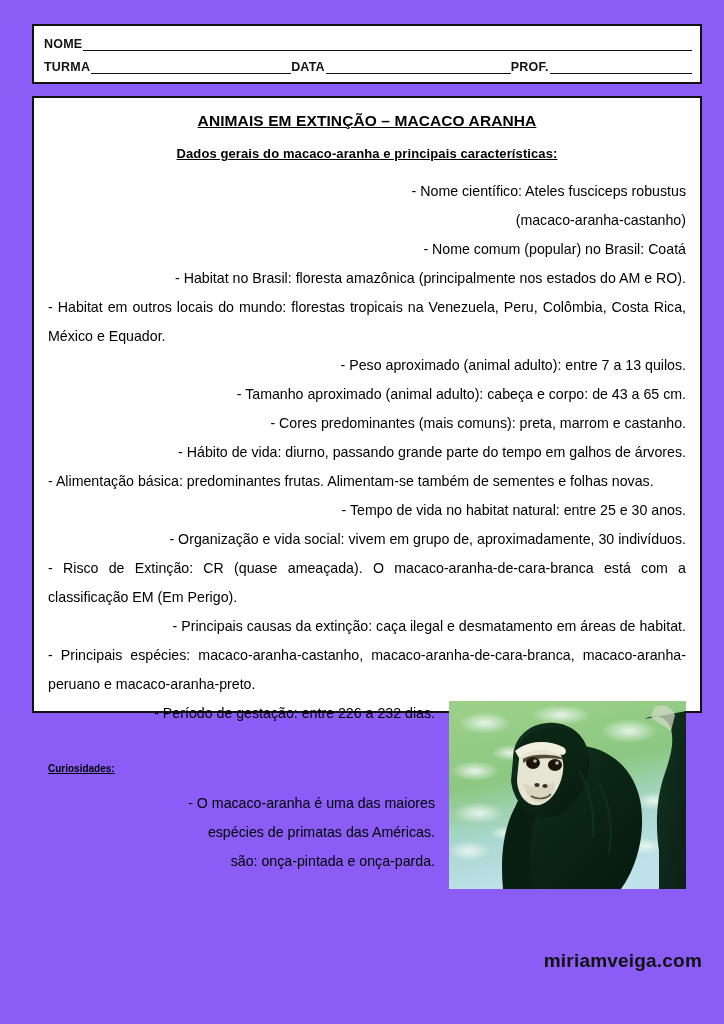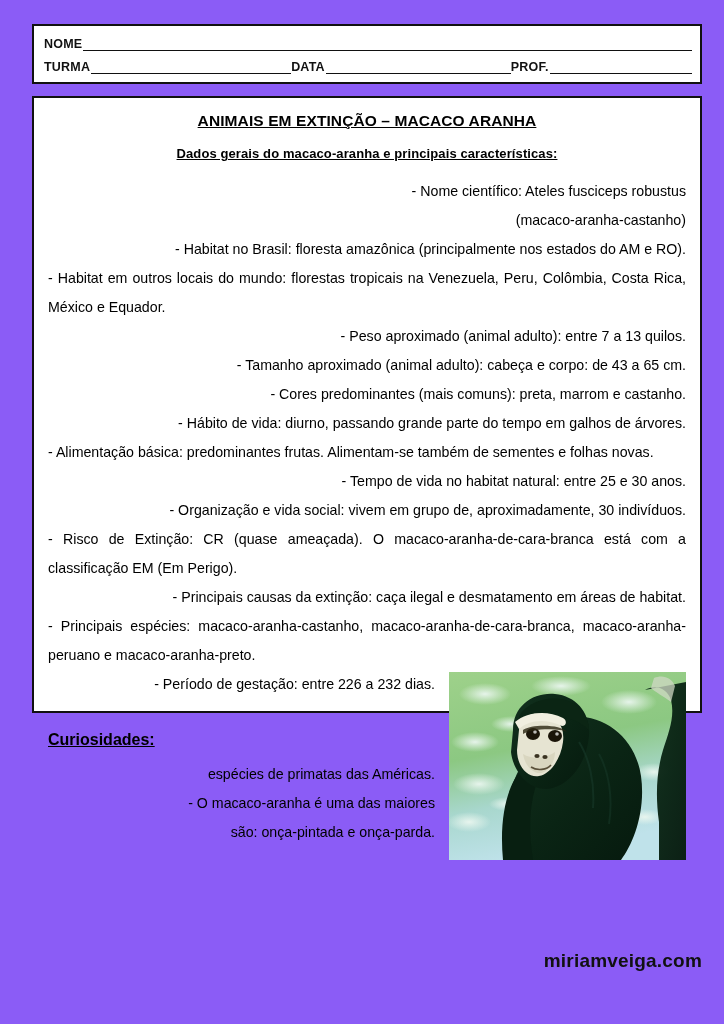--- a/index.html
+++ b/index.html
@@ -114,21 +114,21 @@
     height: 188px;
     margin: 2px 0 6px 14px;
     border: 0;
     position: relative;
     overflow: hidden;
     background: #8fc97e;
   }
   .photo svg { display: block; }
 
   .curio-head {
-    font-size: 16px;
+    font-size: 10px;
     font-weight: 700;
     text-decoration: underline;
     margin: 26px 0 6px 0;
   }
 
   .footer {
     position: absolute;
     right: 22px;
     top: 950px;
     font-size: 19px;
@@ -158,20 +158,21 @@
   </div>
 
   <div class="content-box">
 
     <h1 class="title">ANIMAIS EM EXTINÇÃO – MACACO ARANHA</h1>
     <h2 class="subtitle">Dados gerais do macaco-aranha e principais características:</h2>
 
     <div class="body-text">
       <p class="p nojust"> - Nome científico: Ateles fusciceps robustus</p>
       <p class="p nojust"> (macaco-aranha-castanho)</p>
+      <p class="p nojust">- Nome comum (popular) no Brasil: Coatá</p>
       <p class="p nojust"> - Habitat no Brasil: floresta amazônica (principalmente nos estados do AM e RO).</p>
       <p class="p">-  Habitat  em  outros  locais  do  mundo:  florestas  tropicais  na  Venezuela,  Peru, Colômbia, Costa Rica, México e Equador.</p>
       <p class="p nojust"> - Peso aproximado (animal adulto): entre 7 a 13 quilos.</p>
       <p class="p nojust">- Tamanho aproximado (animal adulto): cabeça e corpo: de 43 a 65 cm.</p>
       <p class="p nojust">- Cores predominantes (mais comuns): preta, marrom e castanho.</p>
       <p class="p nojust">- Hábito de vida: diurno, passando grande parte do tempo em galhos de árvores.</p>
       <p class="p">- Alimentação básica: predominantes frutas. Alimentam-se também de sementes e folhas novas.</p>
       <p class="p nojust">- Tempo de vida no habitat natural: entre 25 e 30 anos.</p>
       <p class="p nojust">- Organização e vida social: vivem em grupo de, aproximadamente, 30 indivíduos.</p>
       <p class="p">- Risco de Extinção: CR (quase ameaçada). O macaco-aranha-de-cara-branca está com a classificação EM (Em Perigo).</p>
@@ -244,22 +245,22 @@
 
             <path d="M130 70 C140 86, 146 110, 144 136" stroke="#17392a" stroke-width="2" fill="none" opacity="0.6"></path>
             <path d="M150 82 C160 100, 164 126, 160 152" stroke="#17392a" stroke-width="2" fill="none" opacity="0.5"></path>
           </svg>
         </div>
 
         <p class="p nojust">- Período de gestação: entre 226 a 232 dias.</p>
 
         <div class="curio-head">Curiosidades:</div>
 
+        <p class="p nojust">- O macaco-aranha é uma das maiores</p>
         <p class="p nojust">espécies de primatas das Américas.</p>
-        <p class="p nojust">- O macaco-aranha é uma das maiores</p>
         <p class="p nojust">são: onça-pintada e onça-parda.</p>
       </div>
     </div>
   </div>
 
   <div class="footer">miriamveiga.com</div>
 
 </div>
 
 </body></html>

